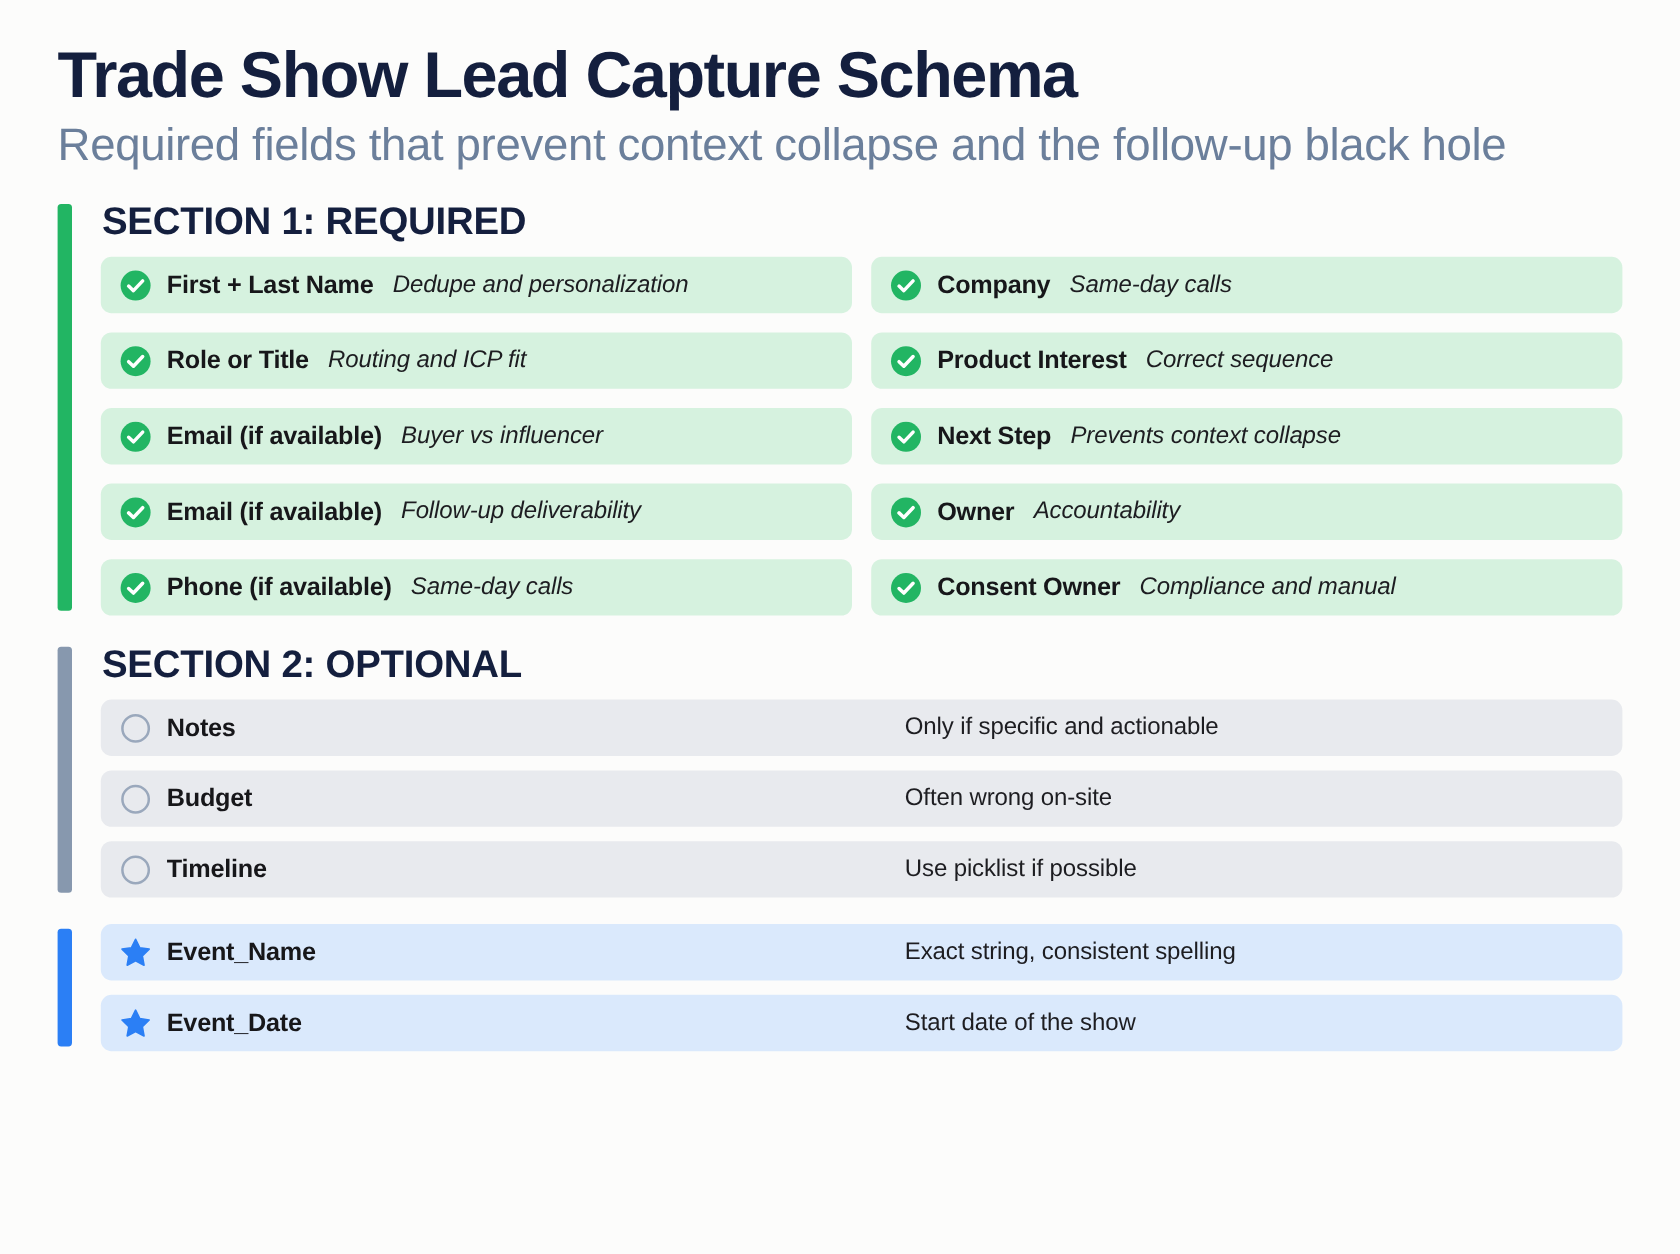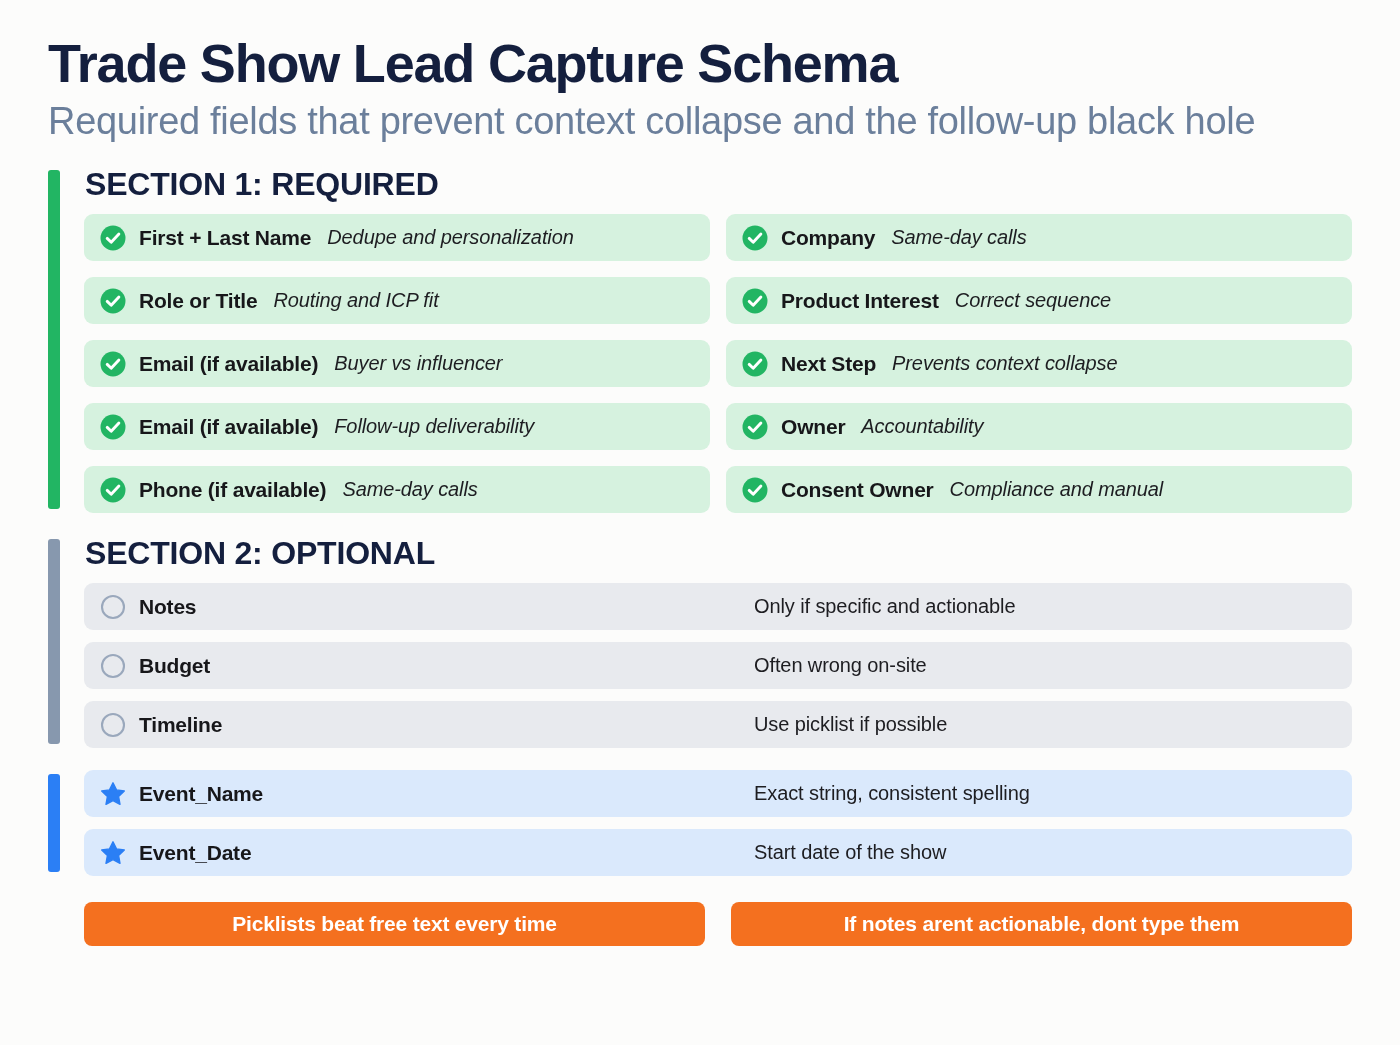--- a/index.html
+++ b/index.html
@@ -317,18 +317,14 @@
                 <path d="M13 1.8 L16.5 8.9 L24.3 10 L18.6 15.5 L20 23.3 L13 19.6 L6 23.3 L7.4 15.5 L1.7 10 L9.5 8.9 Z" fill="#2b7ff5" stroke="#2b7ff5" stroke-width="1.4" stroke-linejoin="round"></path>
               </svg>
             </span>
             <span class="row-label">Event_Date</span>
             <span class="row-desc">Start date of the show</span>
           </div>
         </div>
       </div>
     </div>
 
-  <div class="footer" id="footer-host">
-      <button class="cta" style="background: rgb(244, 112, 31);">Picklists beat free text every time</button>
-      <button class="cta" style="background: rgb(244, 112, 31);">If notes arent actionable, dont type them</button>
-    </div>
 
 </div>
 
 </body></html>

